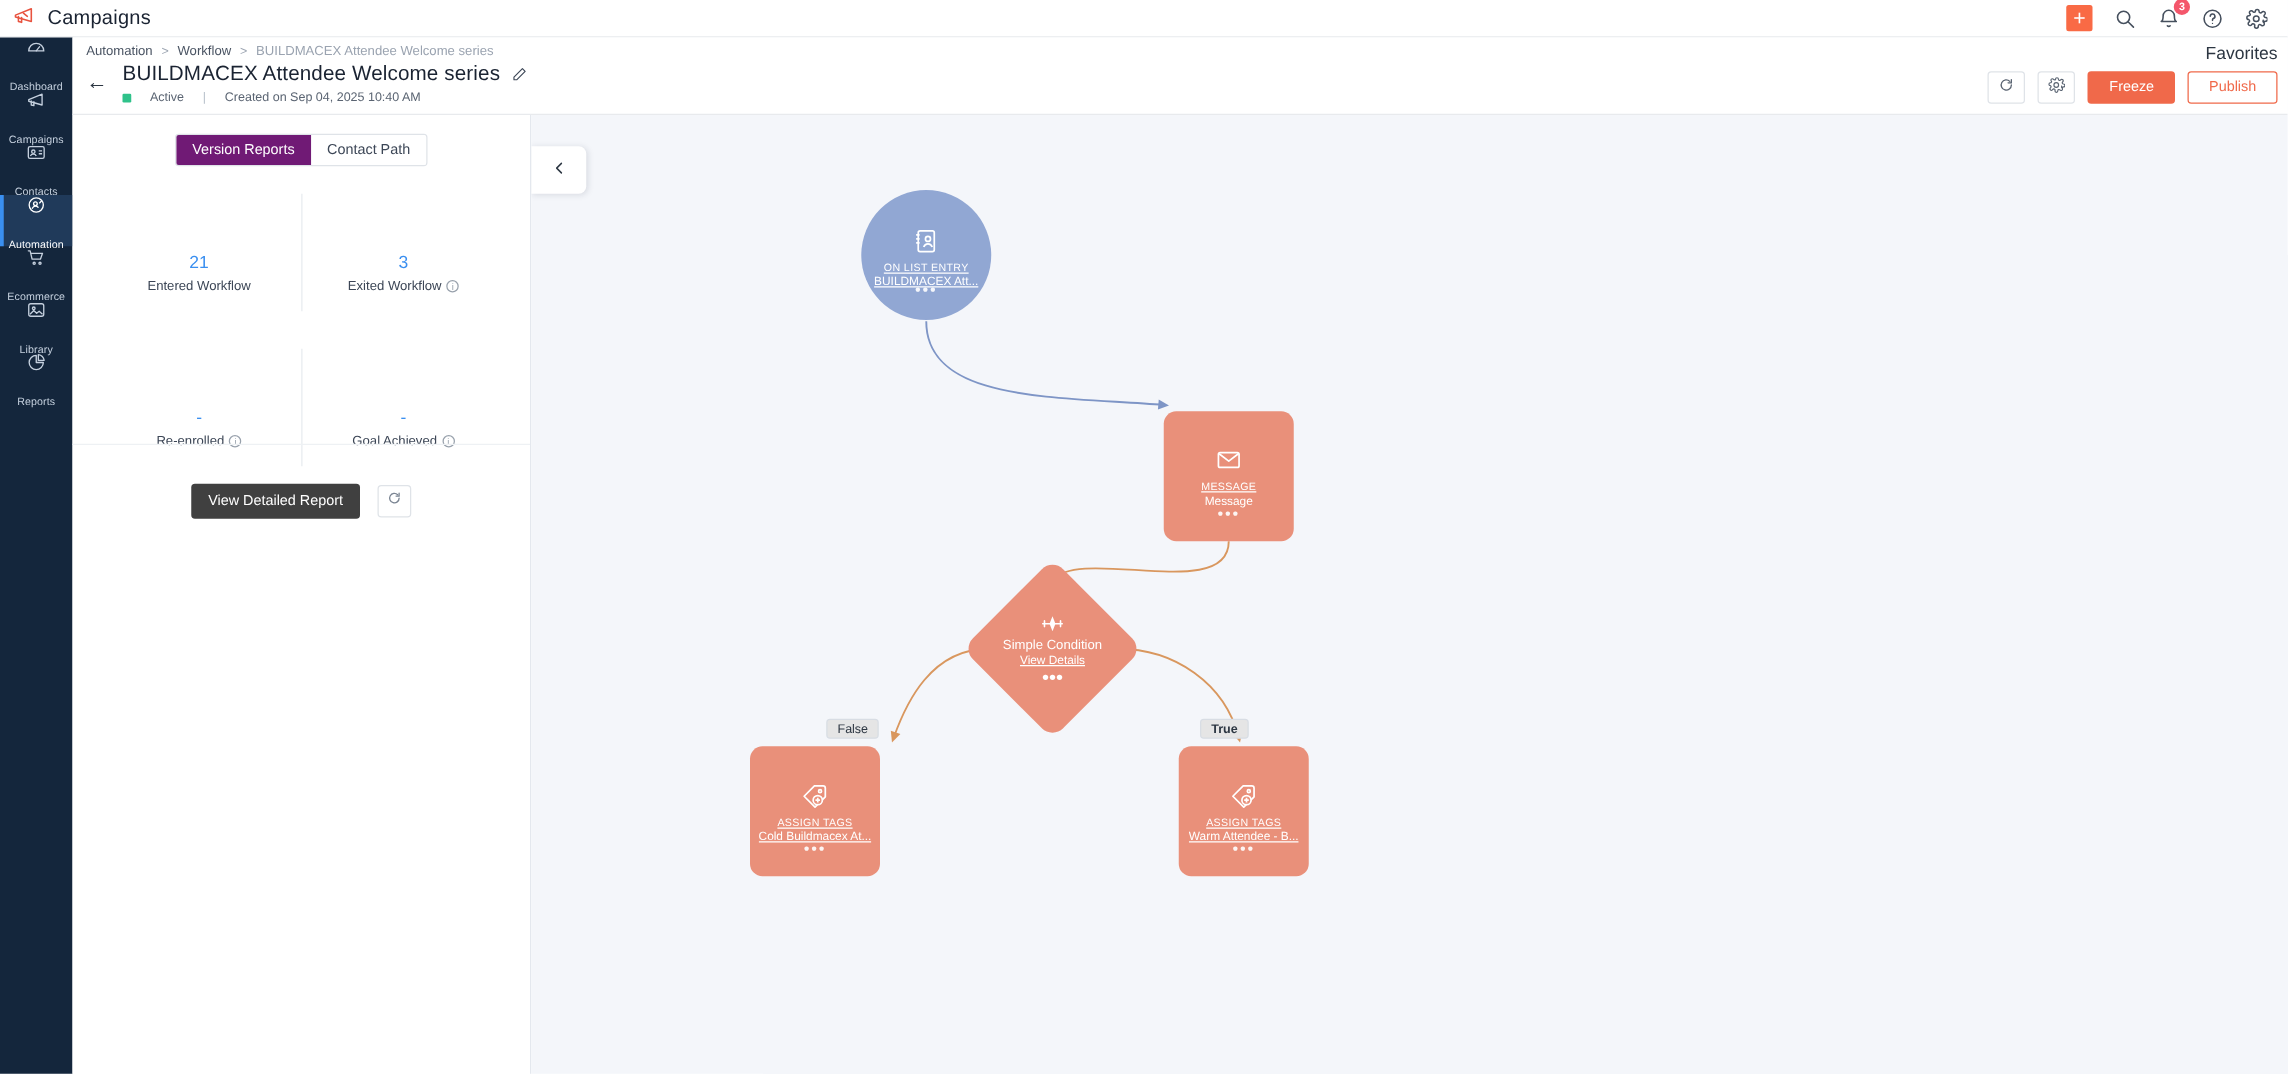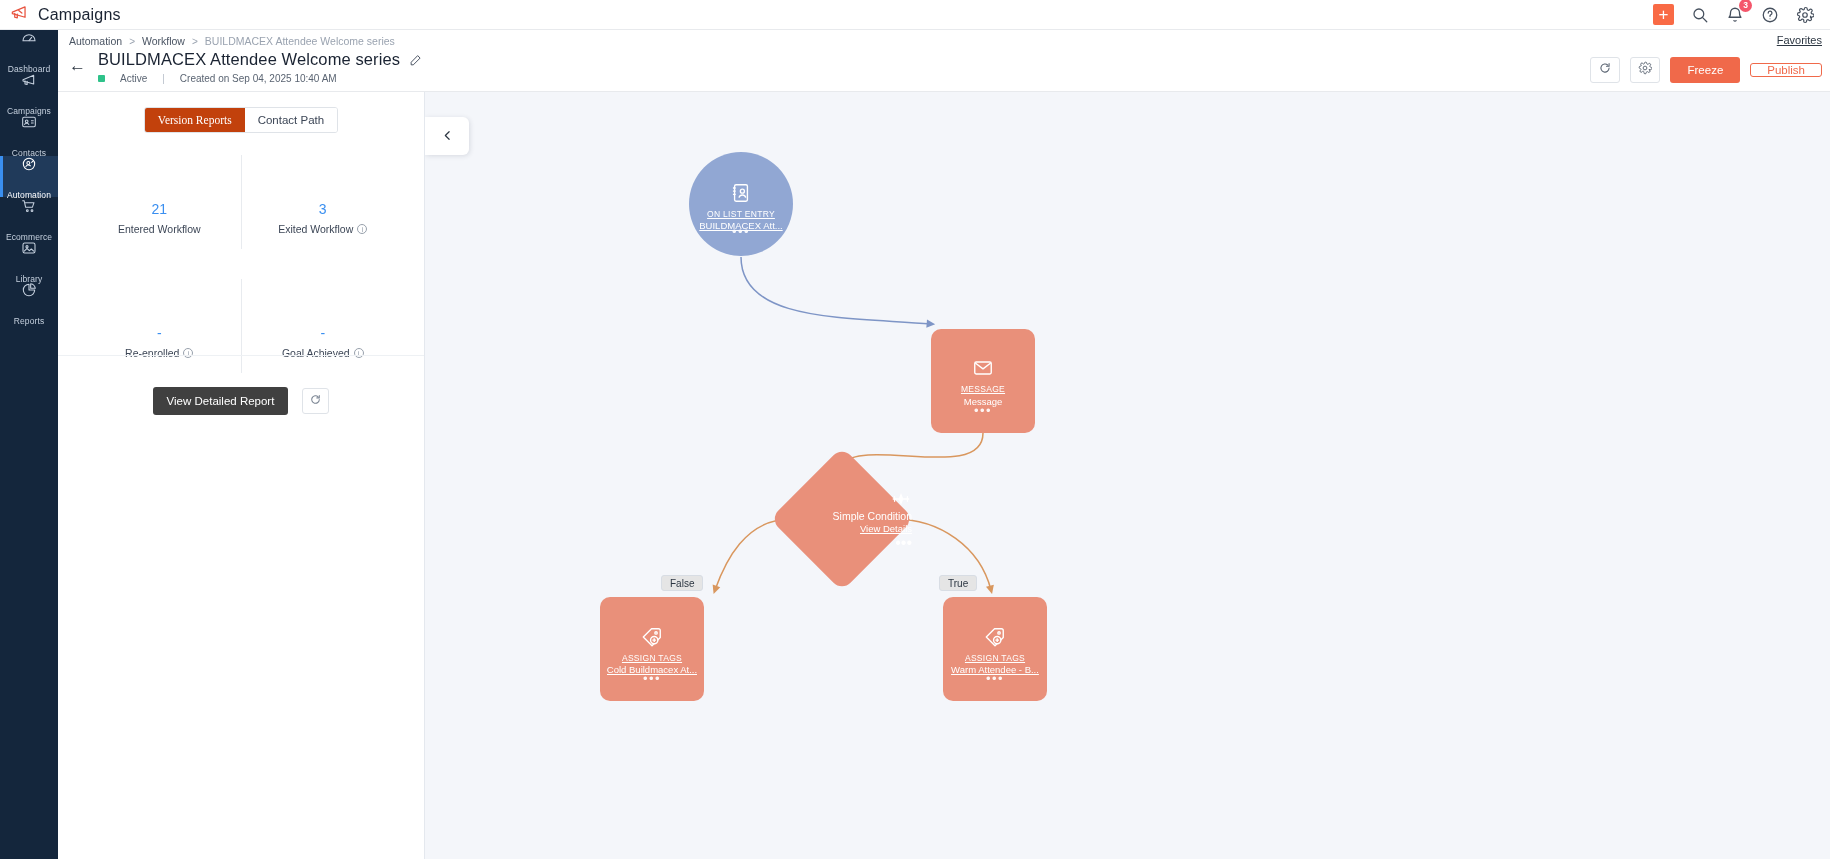--- a/index.html
+++ b/index.html
@@ -69,54 +69,54 @@
     display: flex; align-items: flex-start; gap: 12px;
   }
   .back-arrow { font-size: 17px; color: #2c3642; margin-top: 7px; line-height:1; }
   .ttl { font-size: 16.5px; color: #1a2332; font-weight: 400; letter-spacing: .1px; }
   .ttl-line { display: flex; align-items: center; gap: 9px; }
   .pencil { width: 13px; height: 13px; color: #3c4656; }
   .sub { margin-top: 4px; display: flex; align-items: center; gap: 15px; font-size: 10px; color: #5a6472; }
   .dot-green { width: 7px; height: 7px; background: #2fc28a; border-radius: 1px; display: inline-block; }
   .sub .pipe { color: #b8c0cb; }
   .favorites {
-    position: absolute; top: 4px; right: 8px; font-size: 11px; color: #2c3642; text-decoration: underline;
+    position: absolute; top: 4px; right: 8px; font-size: 14px; color: #2c3642;
   }
   .hdr-actions {
     position: absolute; top: 27px; right: 8px;
     display: flex; align-items: center; gap: 10px; padding-left: 44px;
   }
   .icon-btn {
     width: 30px; height: 26px; border: 1px solid #dfe3e8; border-radius: 3px;
     background: #fff; display: flex; align-items: center; justify-content: center;
     color: #5a6472;
   }
   .icon-btn svg { width: 14px; height: 14px; }
   .freeze-btn {
     background: #f0694a; color: #fff; border: none; border-radius: 3px;
     height: 26px; padding: 0 17px; font-size: 11.5px;
     font-family: "Liberation Sans", sans-serif; display:flex; align-items:center;
   }
   .ghost-btn {
     border: 1px solid #f0694a; color: #f0694a; background: #fff;
-    border-radius: 3px; height: 14px; padding: 0 16px; font-size: 11.5px;
+    border-radius: 3px; height: 26px; padding: 0 16px; font-size: 11.5px;
     font-family: "Liberation Sans", sans-serif; display:flex; align-items:center;
     white-space: nowrap; overflow: hidden;
   }
   
   .panel {
     position: absolute; top: 92px; left: 58px; width: 367px; height: 767px;
     background: #fff; border-right: 1px solid #e4e8ee;
   }
   .seg-wrap { display: flex; justify-content: center; padding-top: 15px; }
   .seg {
     display: flex; border: 1px solid #dfe3e8; border-radius: 3px; overflow: hidden;
   }
   .seg div { font-size: 11.5px; padding: 6px 13px; color: #3c4656; background: #fff; }
-  .seg div.on { background: #c2410c; color: #fff; font-family: Liberation Serif, serif; }
+  .seg div.on { background: #701a75; color: #fff; }
   .stats { padding: 0 20px; margin-top: 22px; }
   .stat-row { display: flex; }
   .stat {
     flex: 1; text-align: center; padding: 6px 0 14px;
     display: flex; flex-direction: column; align-items: center; gap: 6px;
   }
   .stat.bl { border-left: 1px solid #e8ebef; }
   .stat-val { font-size: 14px; color: #3a8ff0; margin-top: 40px; }
   .stat-lbl { font-size: 10.5px; color: #3c4656; display: flex; align-items: center; gap: 4px; }
   .info-i {
@@ -177,36 +177,36 @@
   .n-msg { left: 506px; top: 237px; }
   .n-tag-false { left: 175px; top: 505px; }
   .n-tag-true  { left: 518px; top: 505px; }
   
   .n-diamond {
     left: 366px; top: 376px; width: 102px; height: 102px;
     background: #e9907a; border-radius: 12px; transform: rotate(45deg);
   }
   .n-diamond-content {
     position: absolute; left: 347px; top: 380px; width: 140px; height: 96px;
-    display: flex; flex-direction: column; align-items: flex-end; justify-content: center;
+    display: flex; flex-direction: column; align-items: center; justify-content: center;
     color: #fff; text-align: center; pointer-events: none;
   }
   .n-diamond-content .dots { bottom: -18px; }
   .nd-type { font-size: 8.5px; letter-spacing: .3px; margin-top: 5px; text-decoration: underline; }
   .nd-name { font-size: 9.5px; margin-top: 2px; }
   .nd-link { font-size: 9.5px; margin-top: 1px; text-decoration: underline; max-width: 96px;
              overflow: hidden; white-space: nowrap; text-overflow: ellipsis; }
   .nd-title { font-size: 10.5px; }
   .nicon { width: 22px; height: 22px; }
   .branch-lbl {
     position: absolute; background: #e5e5e5; border: 1px solid #d8ddE4; border-radius: 3px;
     font-size: 10px; color: #2c3642; padding: 1.5px 8px;
   }
   .lbl-false { left: 236px; top: 483px; }
-  .lbl-true  { left: 514px; top: 483px; }
+  .lbl-true  { left: 535px; top: 483px; font-weight: bold; }
 </style>
 </head>
 <body>
 
 <div class="topbar">
   <div class="brand">
     <span>
       <svg width="19" height="19" viewBox="0 0 24 24" fill="none" stroke="#e8533f" stroke-width="1.6" stroke-linecap="round" stroke-linejoin="round">
         <path d="M3 11.5 19 5v13L3 13.5z"></path>
           <path d="M6 13v5l3.2.8V14"></path>

